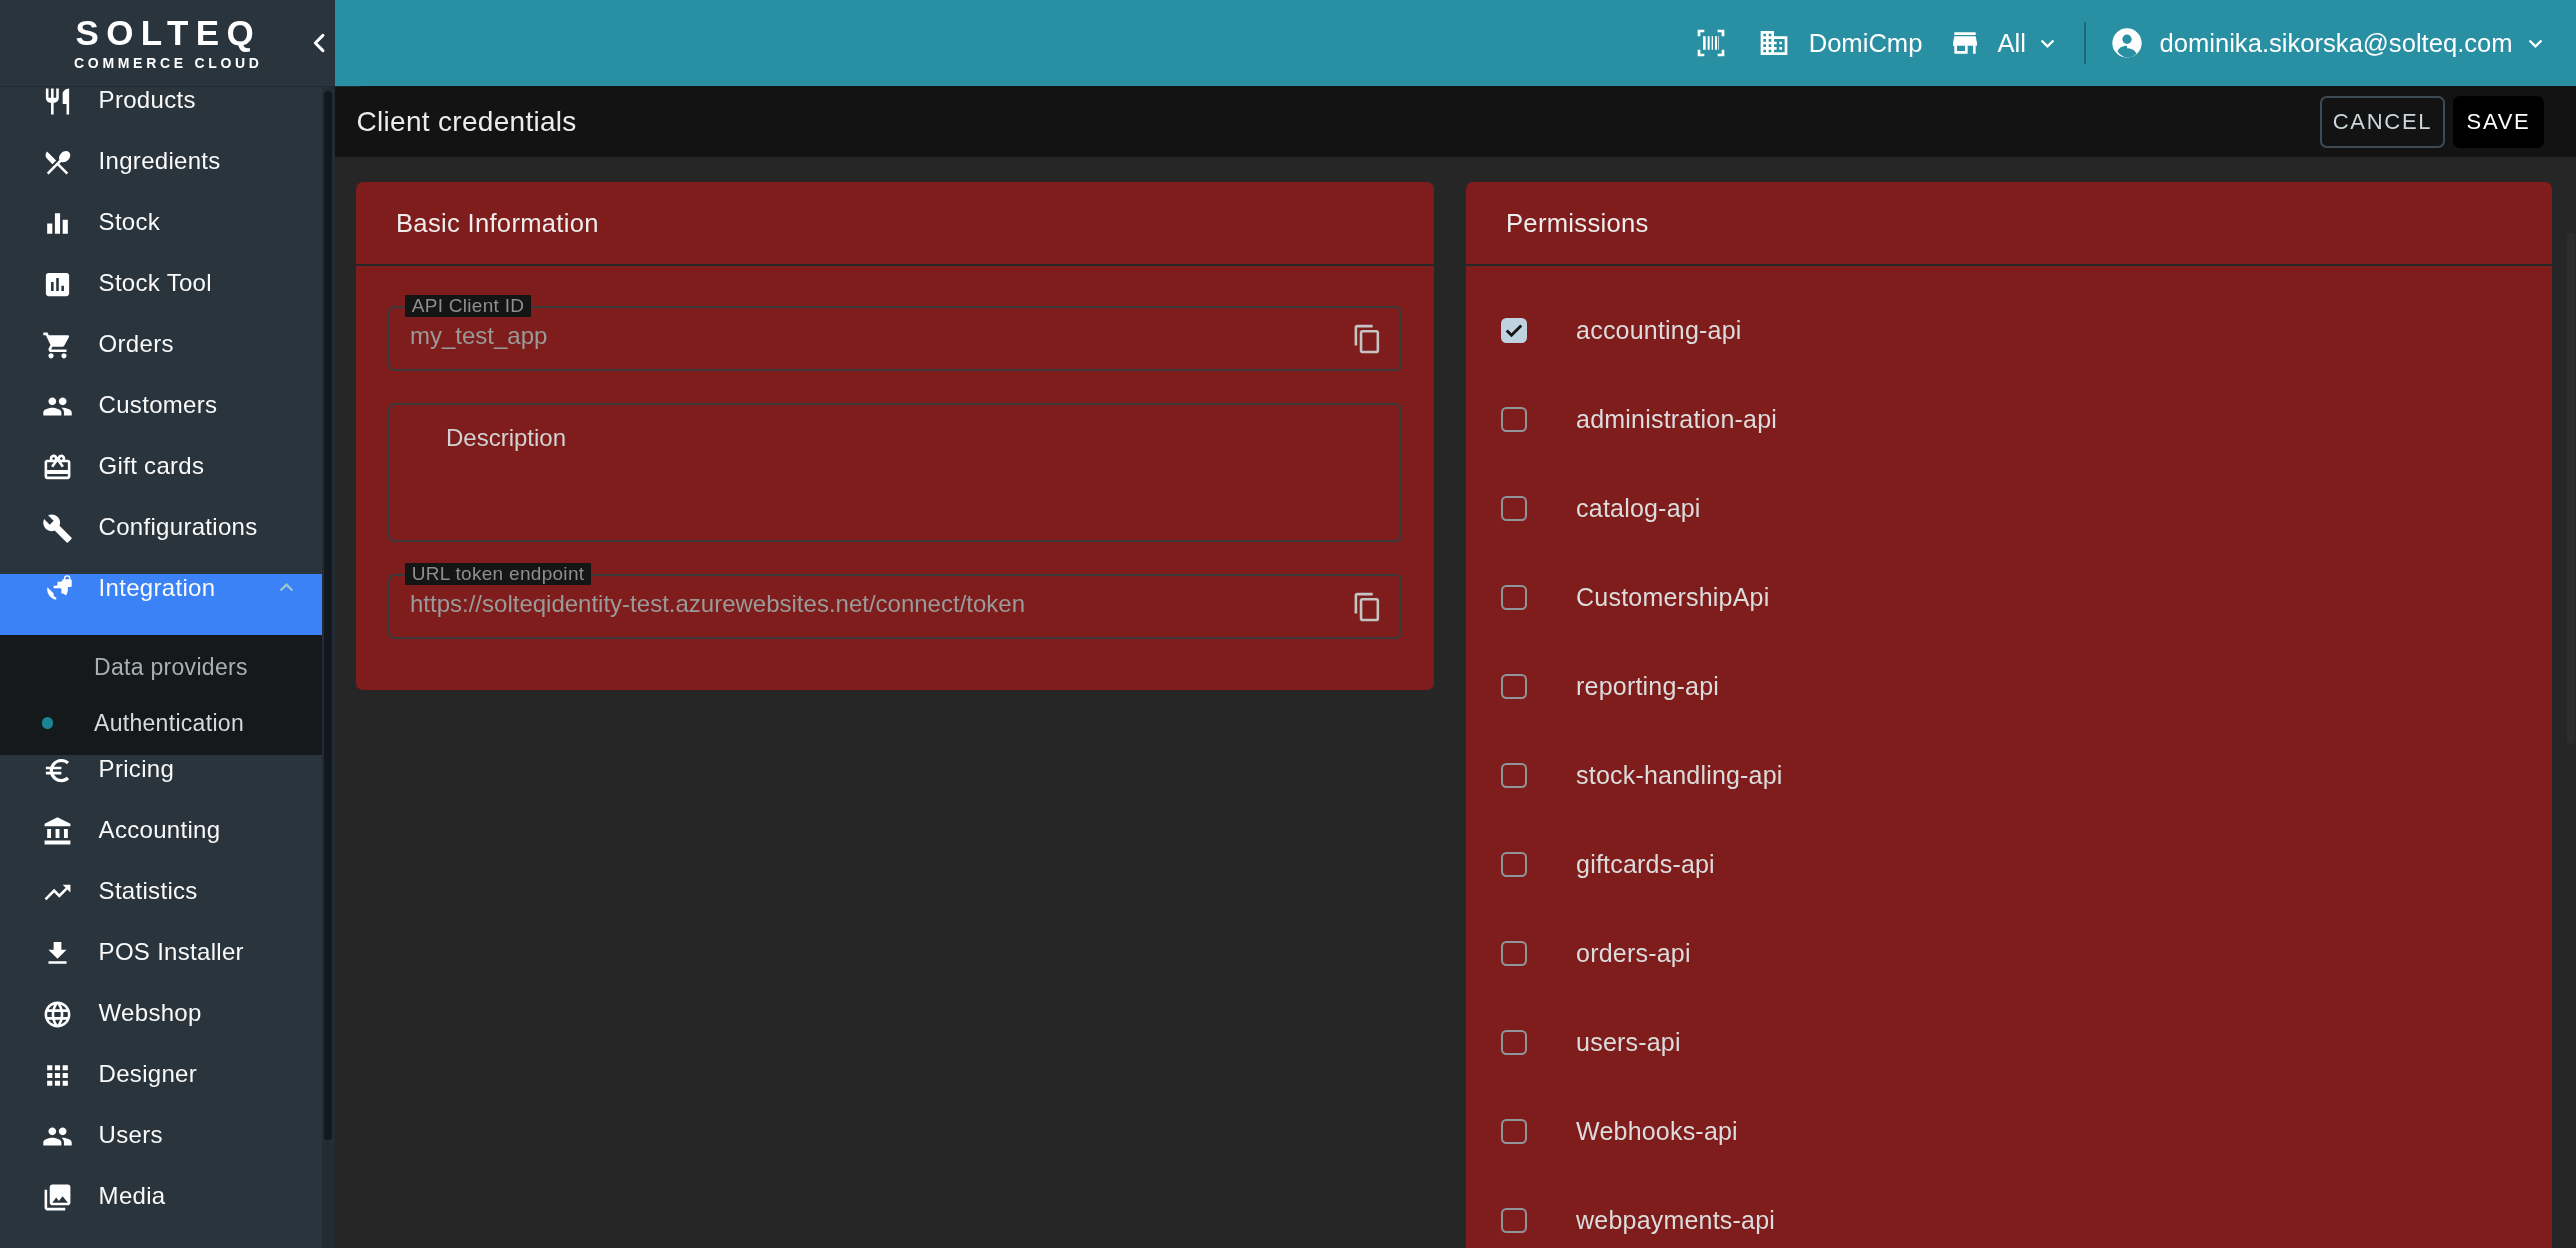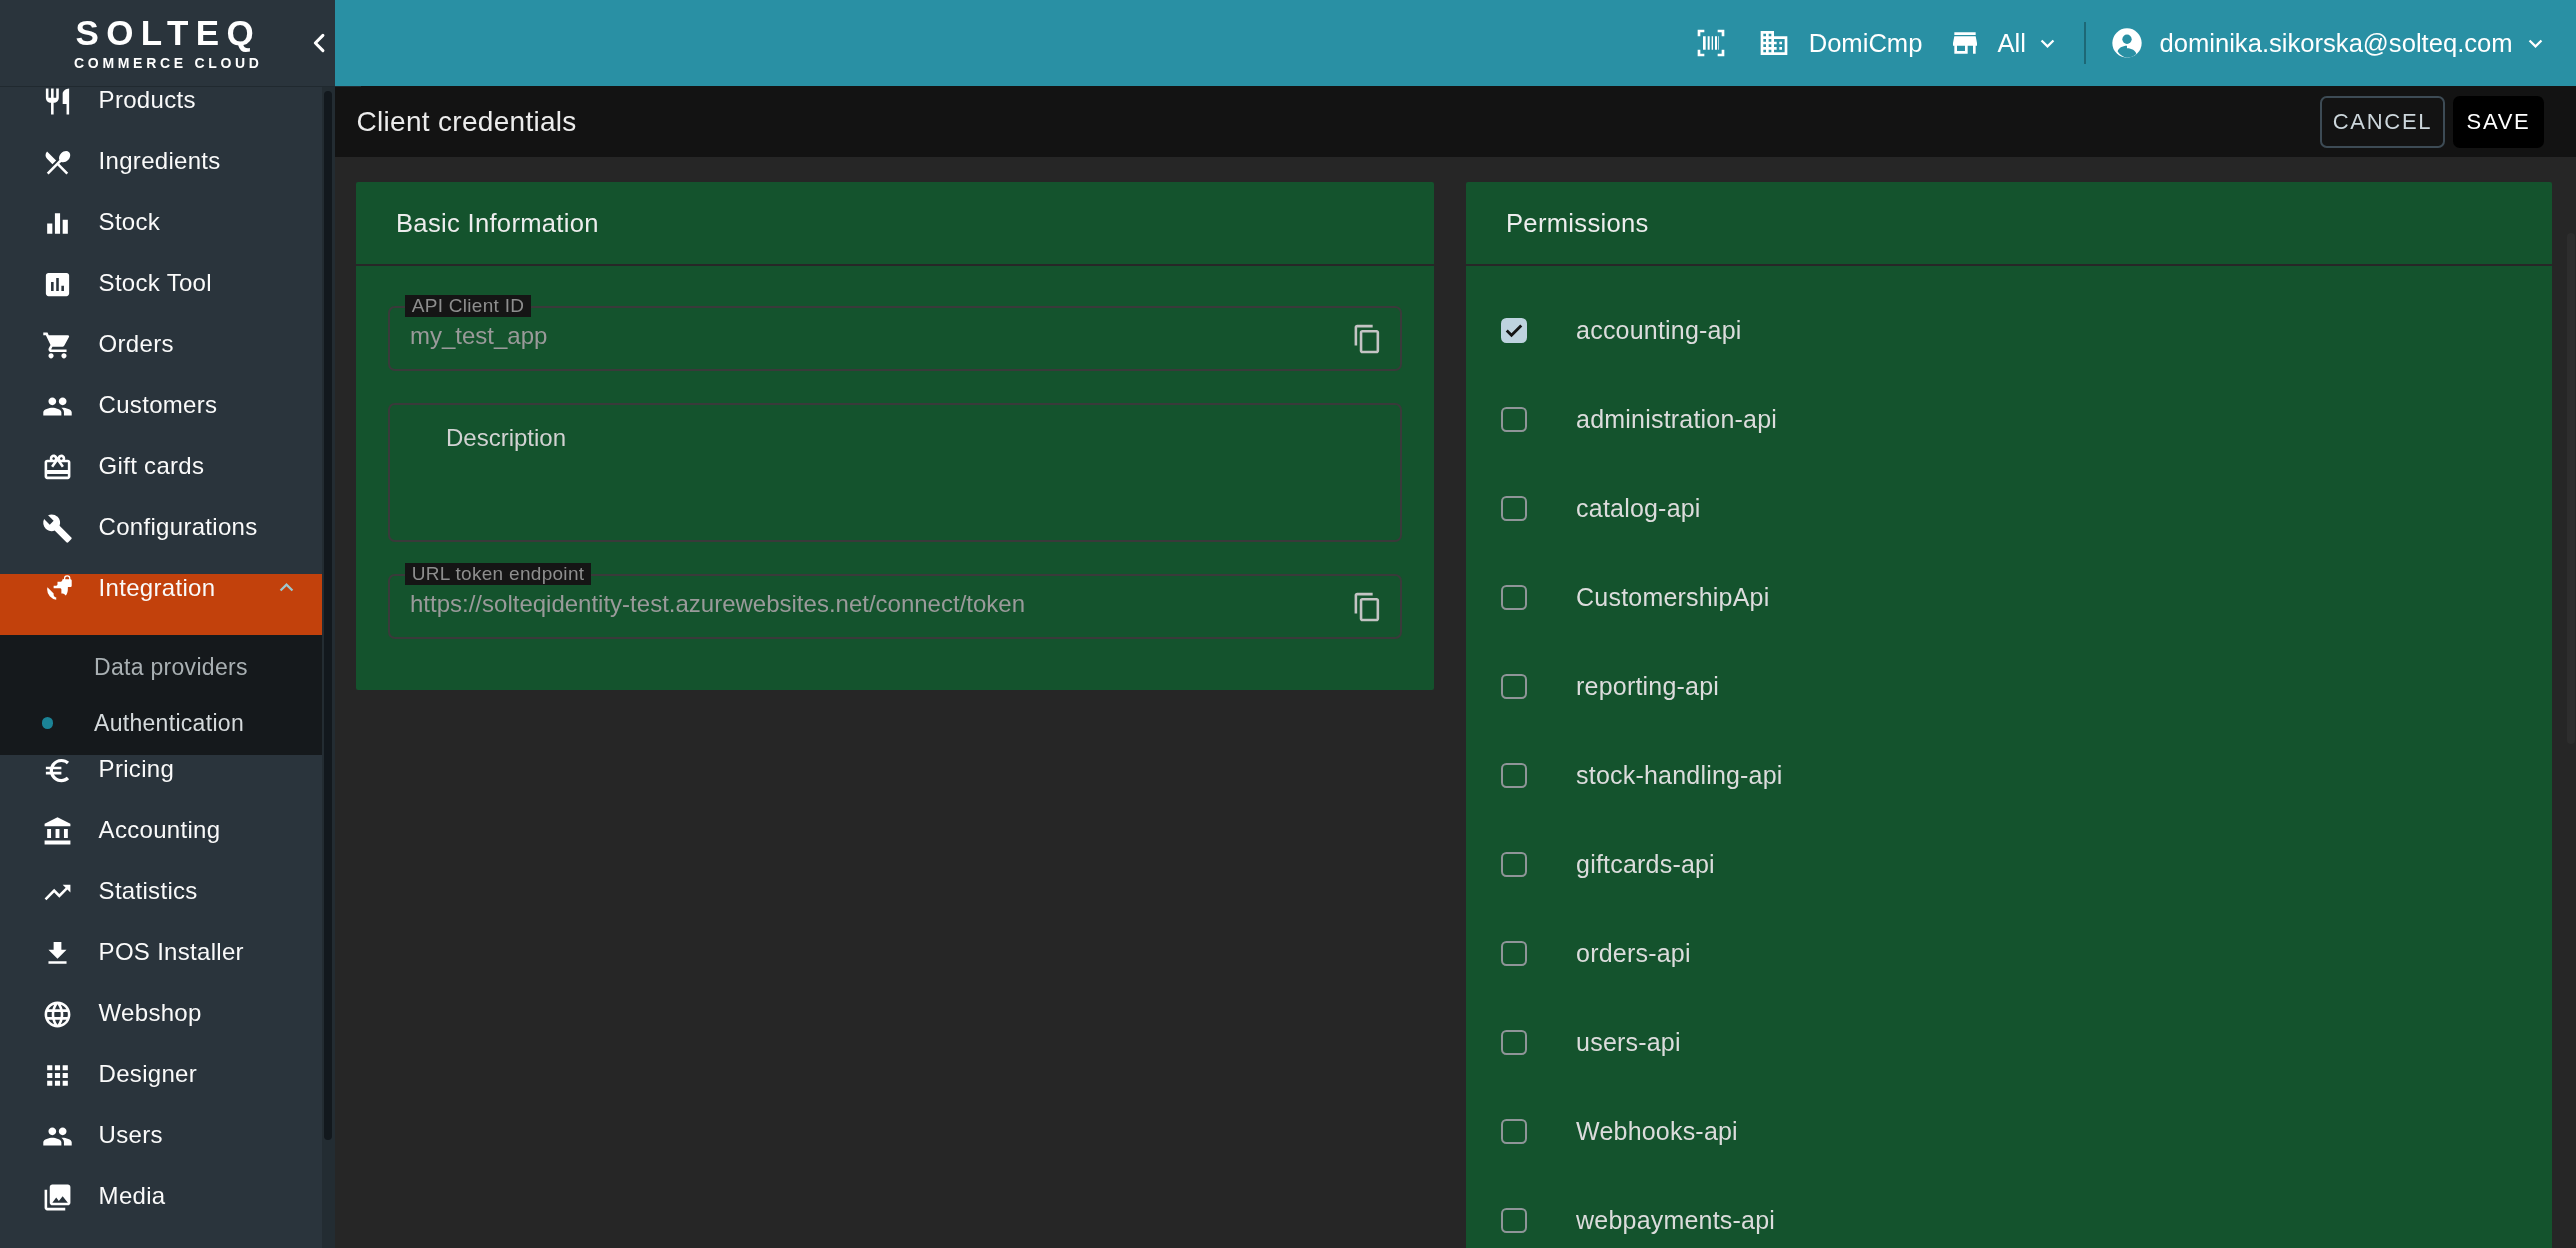--- a/index.html
+++ b/index.html
@@ -20,39 +20,39 @@
   .tb-chev{width:27px;height:27px;}
   .tb-divider{width:2px;height:42px;background:rgba(0,0,0,0.28);margin:0 25.6px 0 23px;}
   .mr46{margin-right:31px;} .mr28{margin-right:19px;} .mr40{margin-right:27px;}
   .mr24{margin-right:16px;} .mr12{margin-right:8px;} .mr14{margin-right:9.4px;}
   
   .sidebar{position:absolute;left:0;top:86px;width:335px;bottom:0;background:#2a343c;z-index:4;overflow:hidden;}
   .nav-item{height:61px;display:flex;align-items:flex-start;padding-left:42px;cursor:pointer;position:relative;}
   .nav-icon{width:31px;height:31px;flex:0 0 auto;color:#fff;}
   .nav-icon svg{width:31px;height:31px;display:block;}
   .nav-label{margin-left:25.6px;font-size:24px;color:#fafafa;letter-spacing:0.3px;white-space:nowrap;}
-  .nav-item.active{background:#c2410c;}
+  .nav-item.active{background:#3b82f6;}
   .nav-item .chev-up{position:absolute;right:35px;width:27px;height:27px;color:#9ec7cf;}
   .nav-sub{background:#15191c;padding:4px 0;}
   .sub-item{height:56px;display:flex;align-items:center;padding-left:94px;position:relative;cursor:pointer;}
   .sub-label{font-size:23px;color:#a9b0b3;letter-spacing:0.3px;}
   .sub-item.selected .sub-label{color:#d5dadc;}
   .sub-dot{position:absolute;left:42px;width:11.4px;height:11.4px;border-radius:50%;background:#1b8396;}
   .side-scroll-track{position:absolute;right:0;top:0;width:13.5px;height:100%;background:#232c32;}
   .side-scroll-thumb{position:absolute;right:2.7px;top:5.4px;width:8px;height:1049px;border-radius:4px;background:#12181d;}
   
   .band{position:absolute;left:335px;top:86px;right:0;height:71px;background:#131313;
     display:flex;align-items:center;z-index:3;}
   .band h1{margin:0 0 0 21.5px;font-size:28px;font-weight:500;color:#ececec;letter-spacing:0.3px;flex:1;}
   .band-actions{display:flex;align-items:center;gap:8px;margin-right:32px;}
   .btn{height:52px;border-radius:6.7px;font-family:inherit;font-size:22px;letter-spacing:1.7px;cursor:pointer;}
   .btn-cancel{width:125px;background:transparent;border:2px solid #3d4b55;color:#ccd6db;}
   .btn-save{width:91px;background:#000000;border:none;color:#fff;}
   
-  .card{position:absolute;background:#14532d;border-radius:2px;}
+  .card{position:absolute;background:#7f1d1d;border-radius:7px;}
   .card-basic{left:356px;top:182px;width:1078px;height:508px;}
   .card-perms{left:1466px;top:182px;width:1086px;height:1130px;}
   .card-header{height:82px;display:flex;align-items:center;padding-left:40px;
     border-bottom:2px solid #272727;font-size:25.6px;font-weight:500;color:#ededed;letter-spacing:0.3px;}
   
   .field{position:relative;margin:0 32px;border:2px solid #3a3a3a;border-radius:6.7px;background:transparent;}
   .field-input{height:61px;margin-top:40px;}
   .field-ta{height:135px;margin-top:32px;padding-left:36px;}
   .field-input.last{margin-top:32px;}
   .flabel{position:absolute;top:-12.8px;left:15px;background:#151515;padding:0 6.7px;

